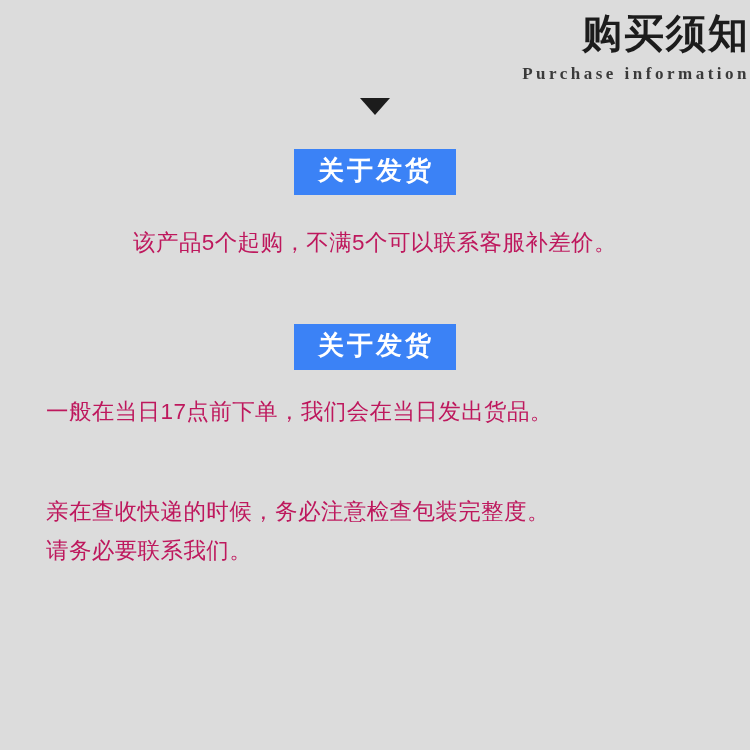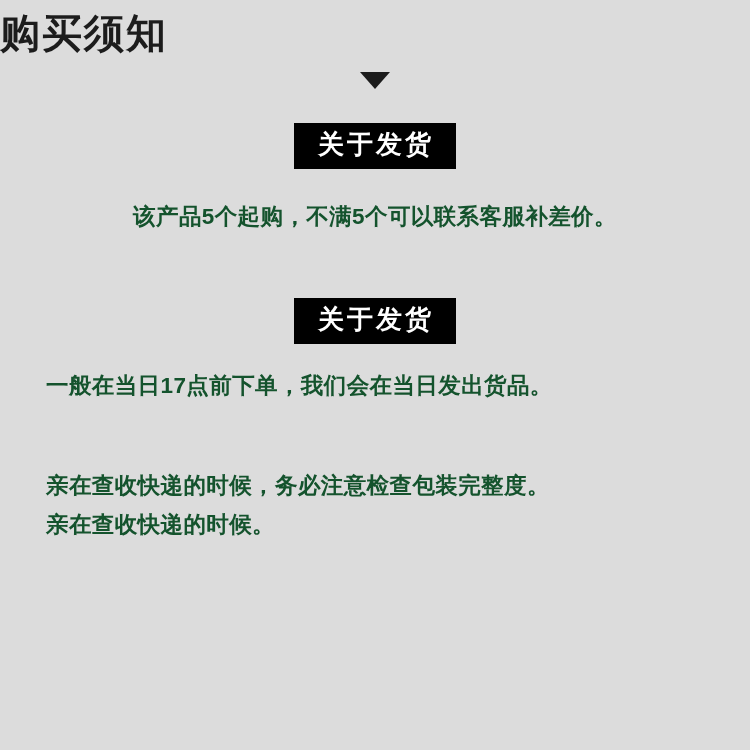--- a/index.html
+++ b/index.html
@@ -14,21 +14,21 @@
     color: #1a1a1a;
     overflow: hidden;
   }
   .page {
     position: relative;
     width: 750px;
     height: 750px;
     box-sizing: border-box;
   }
   .header {
-    text-align: left;
+    text-align: right;
     padding-top: 8px;
   }
   .title-cn {
     font-size: 40px;
     font-weight: 700;
     letter-spacing: 2px;
     line-height: 1.25;
     color: #1c1c1c;
   }
   .title-en {
@@ -53,36 +53,35 @@
   }
   .section {
     margin-top: 26px;
   }
   .badge-row {
     display: flex;
     justify-content: center;
   }
   .badge {
     display: inline-block;
-    background: #000000;
+    background: #3b82f6;
     color: #ffffff;
     font-size: 26px;
     font-weight: 700;
     letter-spacing: 3px;
     padding: 7px 22px 9px 24px;
     line-height: 1.15;
   }
   .body-text {
     margin-top: 22px;
     padding: 0 46px;
     font-size: 22.5px;
     line-height: 1.75;
-    color: #14532d;
+    color: #be185d;
     letter-spacing: 0.4px;
-    font-weight: bold;
   }
   .body-text.center {
     text-align: center;
     padding: 0 30px;
   }
   .body-text .line {
     display: block;
     white-space: nowrap;
   }
   #s1 { margin-top: 34px; }
@@ -92,20 +91,21 @@
   #s3 { margin-top: 60px; }
   #s3 .body-text { margin-top: 26px; }
 </style>
 </head>
 <body>
 
 <div class="page">
 
   <div class="header">
     <div class="title-cn">购买须知</div>
+    <div class="title-en">Purchase information</div>
     <div class="arrow-wrap">
       <div class="arrow-down"></div>
     </div>
   </div>
 
   <div class="section" id="s1">
     <div class="badge-row">
       <span class="badge">关于发货</span>
     </div>
     <div class="body-text center">
@@ -118,17 +118,17 @@
       <span class="badge">关于发货</span>
     </div>
     <div class="body-text">
       <span class="line">一般在当日17点前下单，我们会在当日发出货品。</span>
     </div>
   </div>
 
   <div class="section" id="s3">
     <div class="body-text">
       <span class="line">亲在查收快递的时候，务必注意检查包装完整度。</span>
-      <span class="line">亲在查收快递的时候。</span>
+      <span class="line">请务必要联系我们。</span>
     </div>
   </div>
 
 </div>
 
 </body></html>

